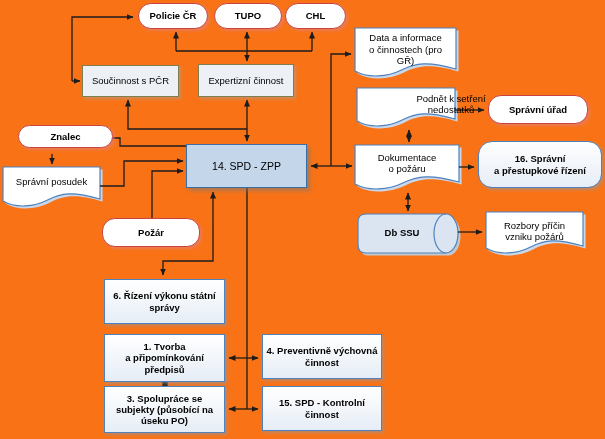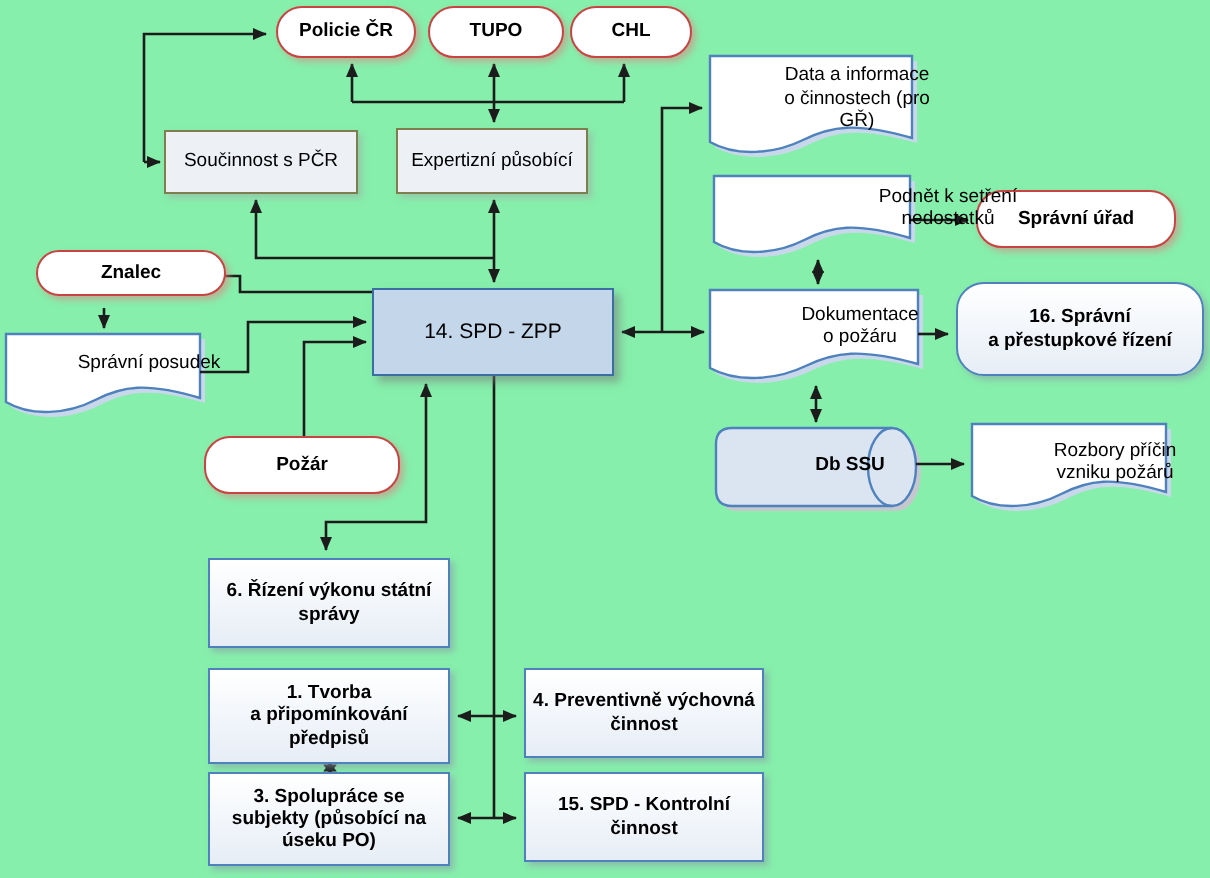--- a/index.html
+++ b/index.html
@@ -1,17 +1,17 @@
 <!DOCTYPE html>
 <html><head>
 <meta charset="utf-8">
 <style>
   html,body{margin:0;padding:0;background:#fff;}
   #canvas{
-    position:relative;width:605px;height:439px;background:#86efac;
+    position:relative;width:605px;height:439px;background:#f97316;
     font-family:"Liberation Sans", sans-serif;color:#000;overflow:hidden;
   }
   #wires{position:absolute;left:0;top:0;z-index:1;}
   .node{
     position:absolute;z-index:2;display:flex;align-items:center;justify-content:center;
     text-align:center;font-size:9.5px;line-height:1.18;white-space:pre-line;box-sizing:border-box;
     padding:1px 2px;
   }
   .term{
     border:1.5px solid #c94343;border-radius:13px;background:#ffffff;font-weight:bold;
@@ -24,21 +24,21 @@
   .bluebox{
     border:1.2px solid #4f81bd;background:linear-gradient(180deg,#ffffff 0%,#e6edf6 100%);
     font-weight:bold;box-shadow:2px 2px 3px rgba(140,152,170,.55);
   }
   .spd{
     border:1.5px solid #3a6ea5;background:#c4d6ea;font-weight:normal;font-size:10.5px;
     box-shadow:3px 3px 4px rgba(120,120,120,.55);
   }
   .doclabel{
     position:absolute;z-index:2;display:flex;align-items:center;justify-content:center;
-    text-align:center;font-size:9.5px;line-height:1.2;white-space:pre-line;margin-left:23px;
+    text-align:center;font-size:9.5px;line-height:1.2;white-space:pre-line;
   }
 </style>
 </head>
 <body>
 
 <div id="canvas">
 
   <svg id="wires" width="605" height="439" viewBox="0 0 605 439">
     <defs>
       <marker id="ah" markerUnits="userSpaceOnUse" markerWidth="9" markerHeight="8" refX="6.5" refY="3" orient="auto">
@@ -105,21 +105,21 @@
   </svg>
 
   <div class="node term" style="left:138px;top:3px;width:70px;height:26px;">Policie ČR</div>
   <div class="node term" style="left:214px;top:3px;width:68px;height:26px;">TUPO</div>
   <div class="node term" style="left:285px;top:3px;width:61px;height:26px;">CHL</div>
   <div class="node term" style="left:488px;top:95px;width:100px;height:29px;">Správní úřad</div>
   <div class="node term" style="left:18px;top:125px;width:95px;height:23px;">Znalec</div>
   <div class="node term" style="left:102px;top:218px;width:98px;height:29px;">Požár</div>
 
   <div class="node olive" style="left:82px;top:65px;width:97px;height:32px;">Součinnost s PČR</div>
-  <div class="node olive" style="left:198px;top:64px;width:96px;height:33px;">Expertizní působící</div>
+  <div class="node olive" style="left:198px;top:64px;width:96px;height:33px;">Expertizní činnost</div>
 
   <div class="node spd" style="left:186px;top:144px;width:121px;height:44px;">14. SPD - ZPP</div>
 
   <div class="node bluebox" style="left:478px;top:141px;width:124px;height:47px;border-radius:14px;">16. Správní
 a přestupkové řízení</div>
   <div class="node bluebox" style="left:104px;top:279px;width:121px;height:45px;">6. Řízení výkonu státní
 správy</div>
   <div class="node bluebox" style="left:104px;top:334px;width:121px;height:48px;">1. Tvorba
 a připomínkování
 předpisů</div>

